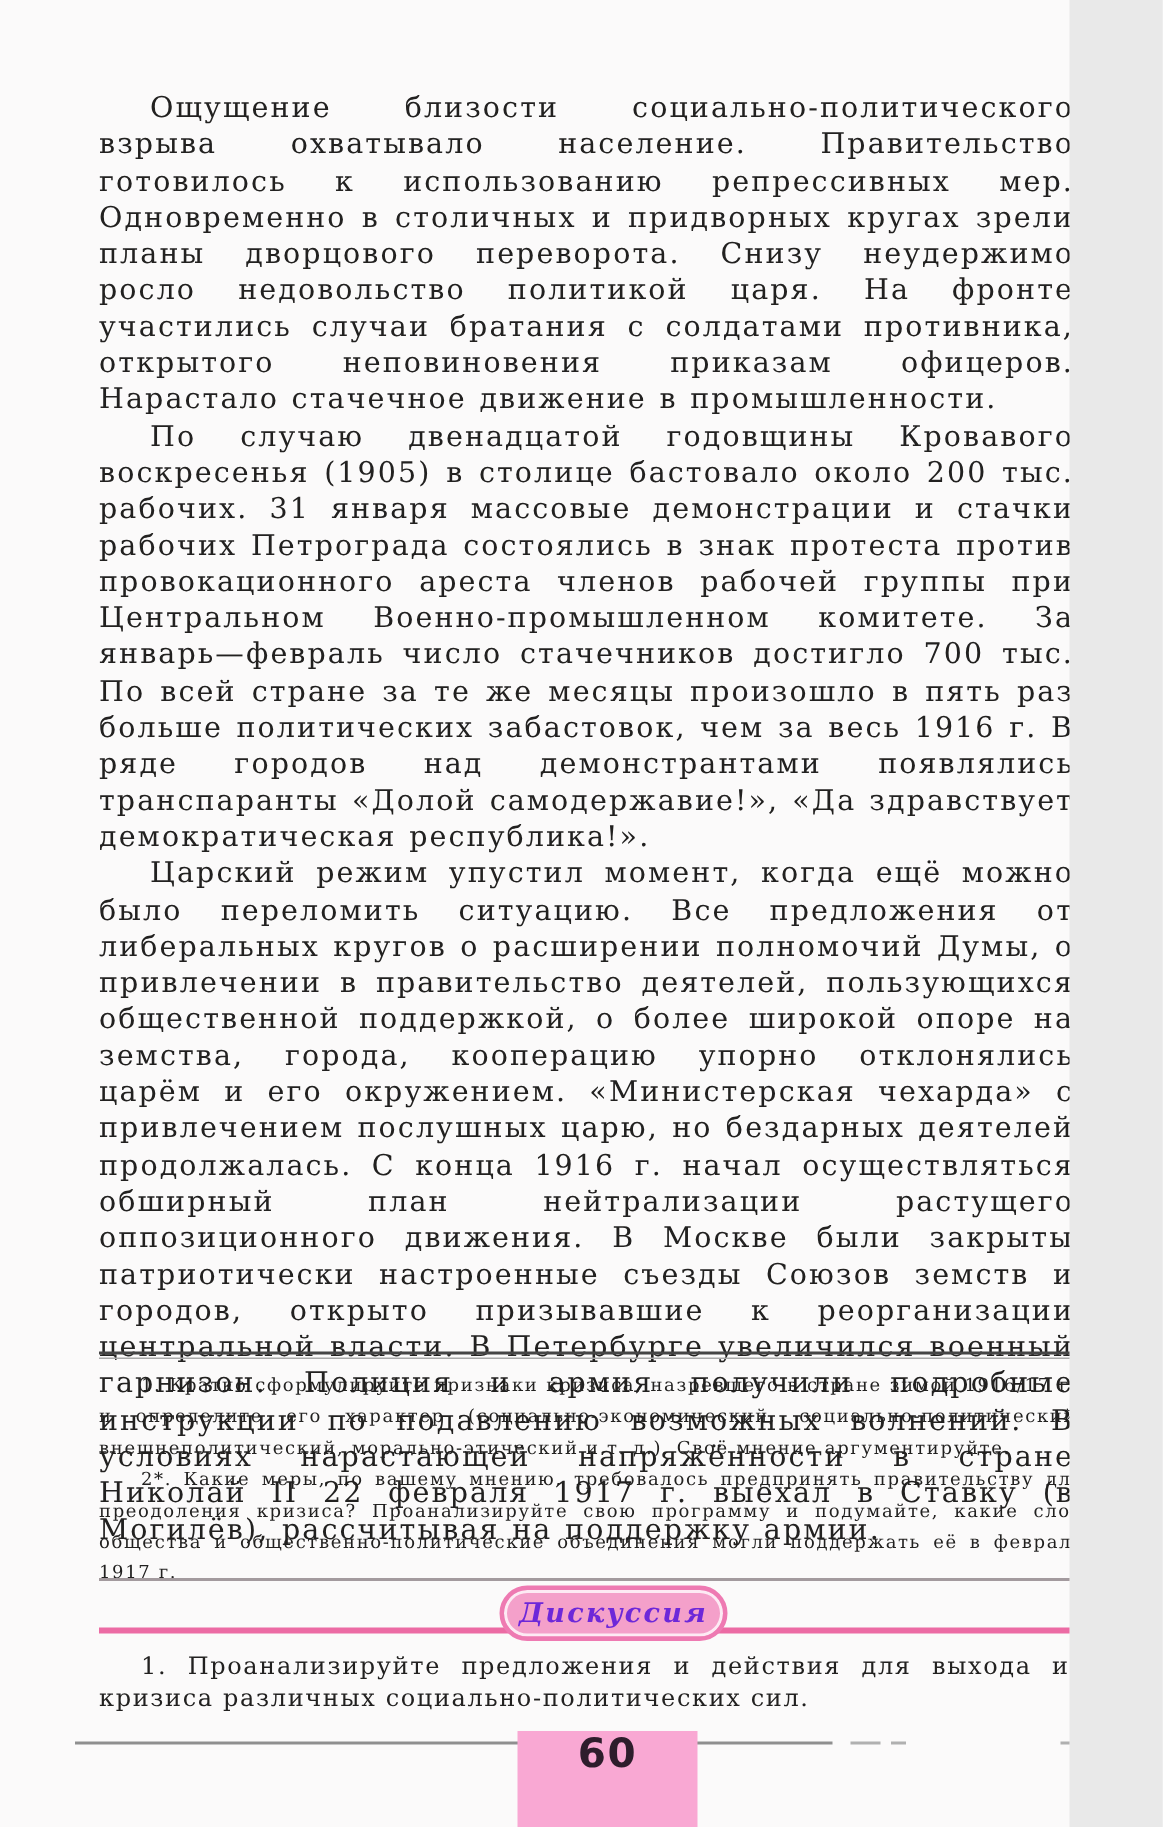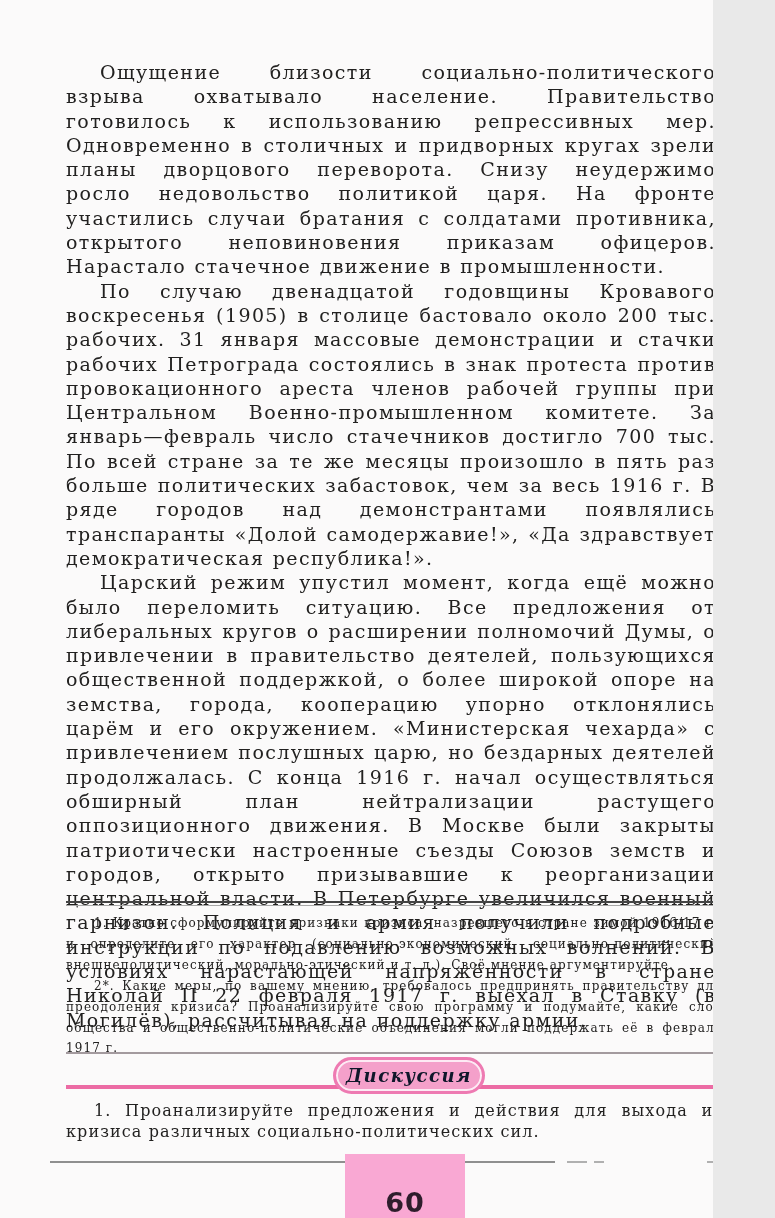--- a/index.html
+++ b/index.html
@@ -83,21 +83,21 @@
     box-shadow: inset 0 0 0 2px #fdeaf4;
     border-radius: 19px;
     z-index: 3;
     display: flex;
     align-items: center;
     justify-content: center;
     font-style: italic;
     font-weight: bold;
     font-size: 18px;
     letter-spacing: 1.5px;
-    color: #0f172a;
+    color: #6d28d9;
   }
 
   
   .discussion-block {
     position: absolute;
     left: 66px;
     top: 1100px;
     width: 657px;
     text-align: justify;
     font-size: 16px;
@@ -125,21 +125,21 @@
   
   .page-number-box {
     position: absolute;
     left: 345px;
     top: 1154px;
     width: 120px;
     height: 64px;
     background: #f9a8d3;
     z-index: 2;
     display: flex;
-    align-items: flex-end;
+    align-items: flex-start;
     justify-content: center;
   }
   .page-number {
     font-family: "DejaVu Sans", "Liberation Sans", sans-serif;
     font-weight: bold;
     font-size: 27px;
     color: #2e1d2c;
     letter-spacing: 1px;
   }
 </style>

